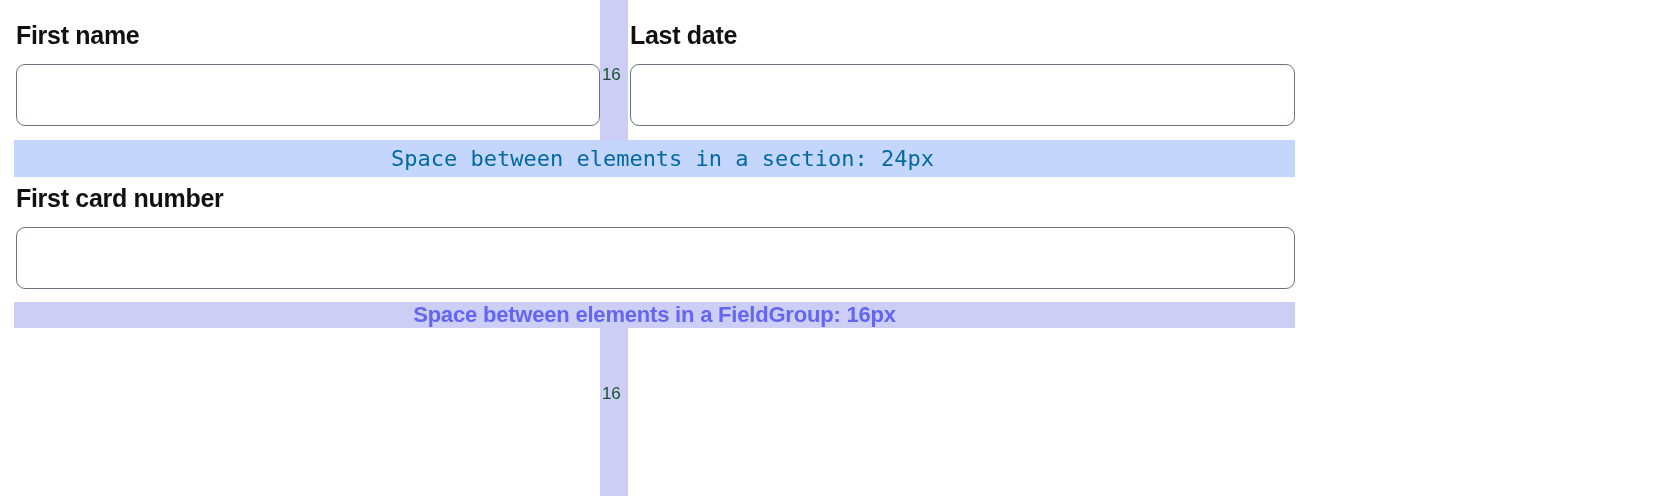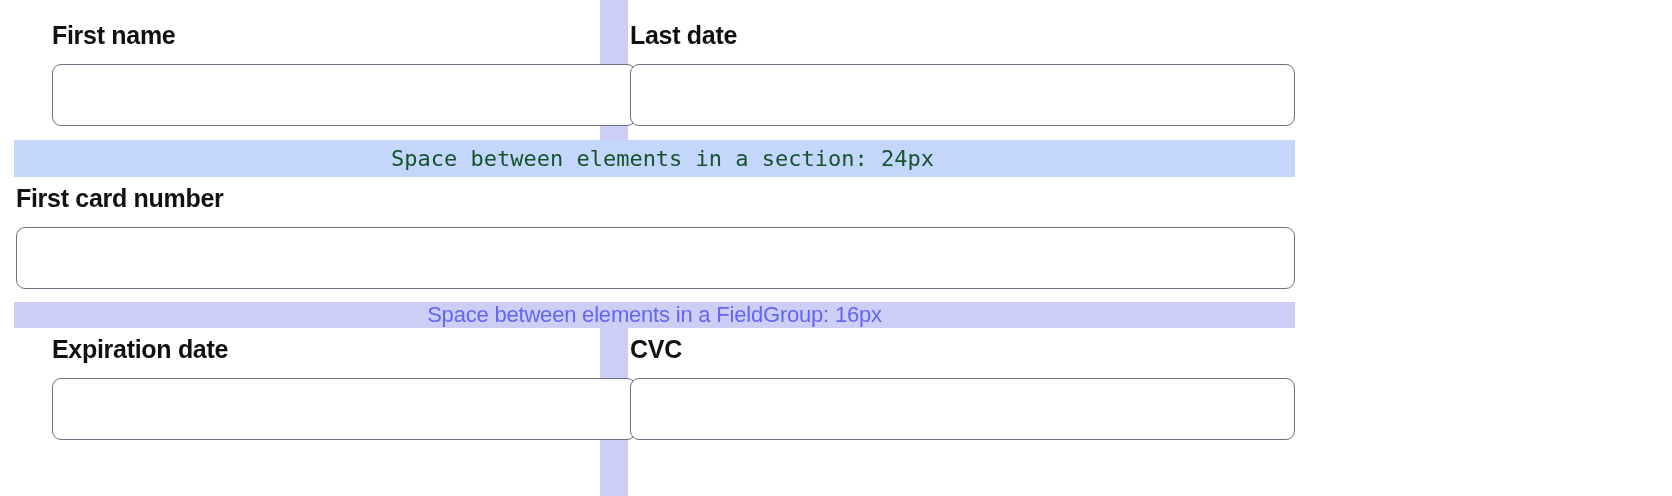--- a/index.html
+++ b/index.html
@@ -28,40 +28,40 @@
     position: absolute;
     left: 600px;
     width: 28px;
     background: #cdcef5;
     z-index: 1;
   }
   .col-gap .gap-num {
     position: absolute;
     left: 2px;
     font-family: "Liberation Sans", sans-serif;
-    font-size: 21px;
+    font-size: 17px;
     line-height: 21px;
-    color: #1d4ed8;
+    color: #14532d;
     white-space: nowrap;
     letter-spacing: -0.2px;
   }
 
   
   .row {
     position: absolute;
     left: 0;
     width: 1672px;
     z-index: 2;
   }
 
   .field {
     position: absolute;
     top: 0;
   }
-  .field.left  { left: 16px;  width: 584px; margin-left: 36px; }
+  .field.left  { left: 16px;  width: 584px; }
   .field.right { left: 630px; width: 665px; }
   .field.full  { left: 16px;  width: 1279px; }
 
   .field-label {
     display: block;
     font-family: "Liberation Sans", sans-serif;
     font-size: 25px;
     font-weight: bold;
     color: #111114;
     line-height: 30px;
@@ -100,27 +100,28 @@
     white-space: nowrap;
   }
 
   .band-section {
     background: #c5d6fd;
   }
   .band-section .band-text {
     font-family: "DejaVu Sans Mono", "Liberation Mono", monospace;
     font-size: 22px;
     line-height: 22px;
-    color: #14532d;
+    color: #0369a1;
     letter-spacing: 0px;
     margin-left: 16px;
   }
 
   .band-fieldgroup {
     background: #cdcef5;
+    font-weight: bold;
   }
   .band-fieldgroup .band-text {
     font-family: "Liberation Sans", sans-serif;
     font-size: 22px;
     line-height: 22px;
     color: #6366f1;
     letter-spacing: -0.2px;
   }
 </style>
 </head>
@@ -158,26 +159,14 @@
   </div>
 
   <div class="space-band band-fieldgroup" style="top:302px; height:26px;">
     <span class="band-text">Space between elements in a FieldGroup: 16px</span>
   </div>
 
   <div class="col-gap" style="top:328px; height:168px;">
     <span class="gap-num" style="top:55px;">16</span>
   </div>
 
-  <div class="row" style="top:334px; height:115px;">
-
-    <div class="field left">
-      <label class="field-label">Expiration date</label>
-      <input class="field-input" type="text" placeholder="" style="">
-    </div>
-
-    <div class="field right">
-      <label class="field-label">CVC</label>
-      <input class="field-input" type="text" placeholder="" style="">
-    </div>
-  </div>
 
 </div>
 
 </body></html>

